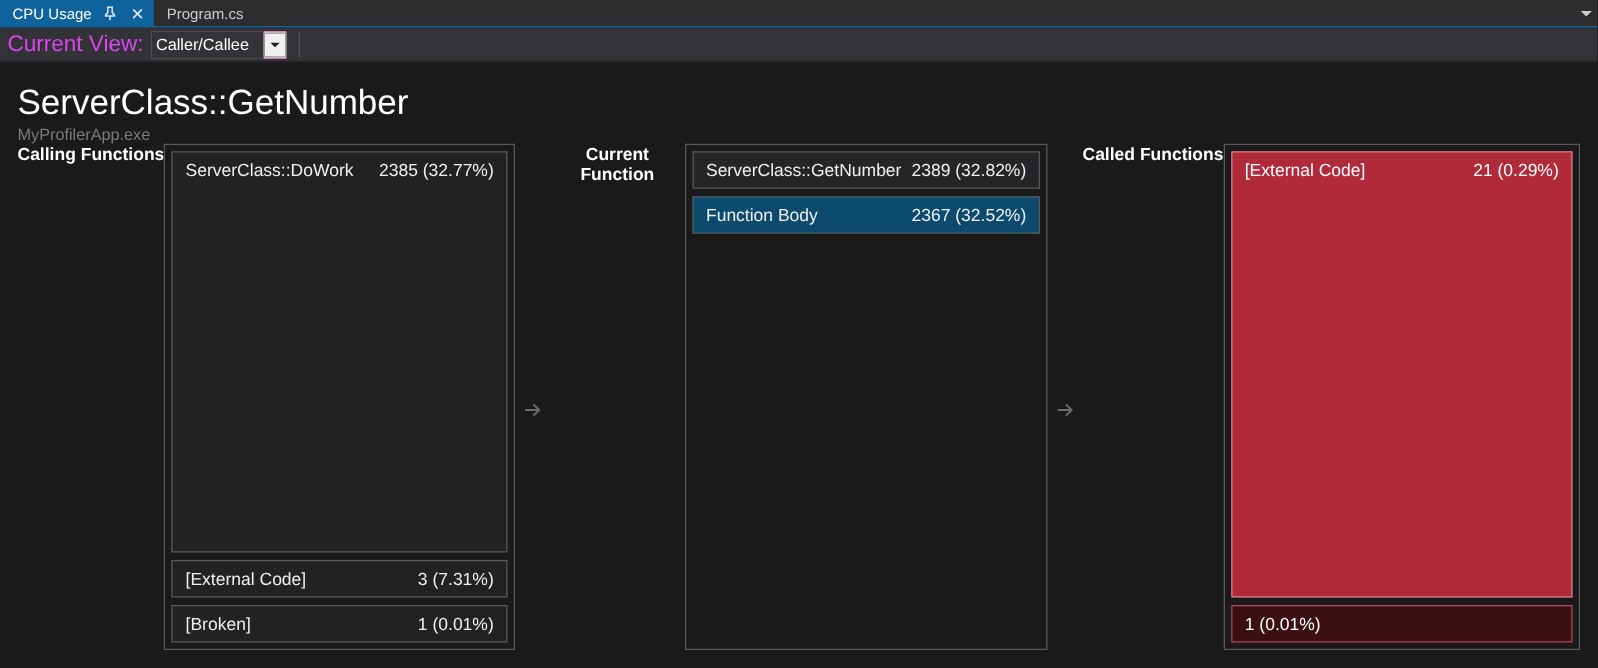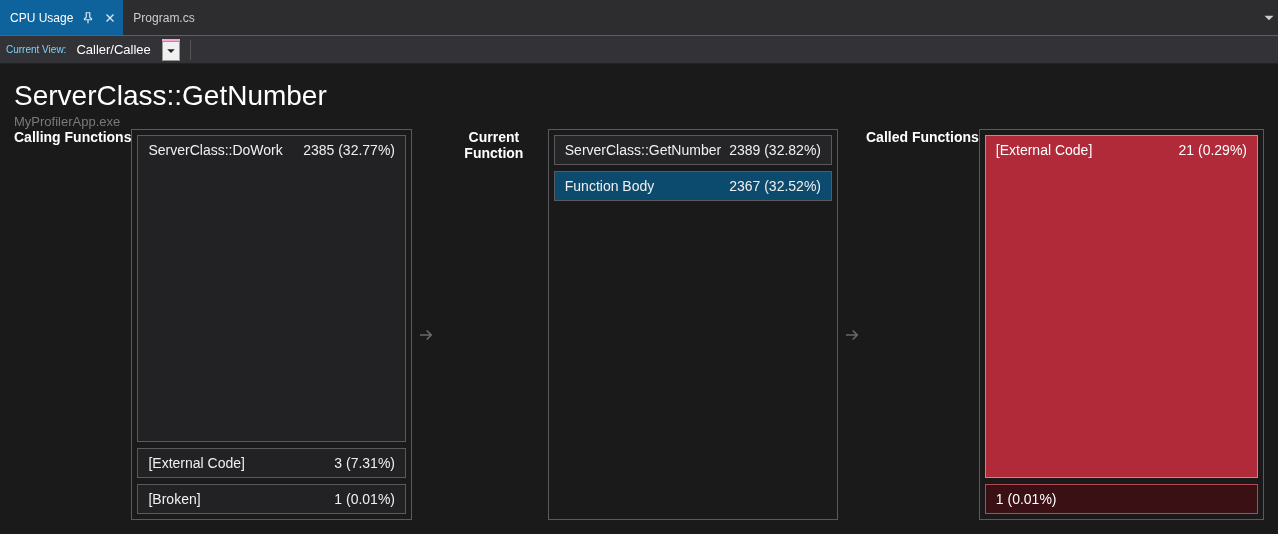--- a/index.html
+++ b/index.html
@@ -11,21 +11,21 @@
     width: 1278px;
     height: 534px;
     overflow: hidden;
     display: flex;
     flex-direction: column;
   }
   
   .tabbar {
     display: flex;
     align-items: stretch;
-    height: 36px;
+    height: 22px;
     background: #2d2d30;
     border-bottom: 1px solid #007acc;
   }
   .tab {
     display: flex;
     align-items: center;
     padding: 0 6px 0 10px;
     gap: 8px;
     font-size: 12px;
     cursor: pointer;
@@ -53,24 +53,24 @@
   
   .toolbar {
     display: flex;
     align-items: center;
     height: 28px;
     background: #333337;
     padding: 0 6px;
     gap: 6px;
     border-bottom: 1px solid #222;
   }
-  .toolbar label { color: #7dd3fc; font-size: 10px; }
+  .toolbar label { color: #d946ef; font-size: 18px; }
   .viewselect {
     display: flex;
-    align-items: flex-end;
+    align-items: center;
     background: #f9a8d4;
     height: 22px;
   }
   .viewselect input {
     background: #333337;
     border: none;
     color: #fff;
     font-size: 13px;
     width: 90px;
     height: 22px;

